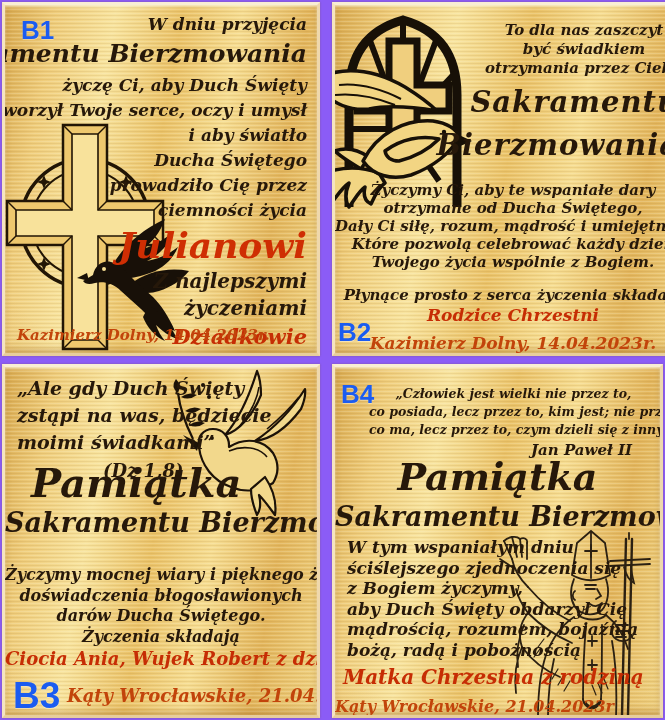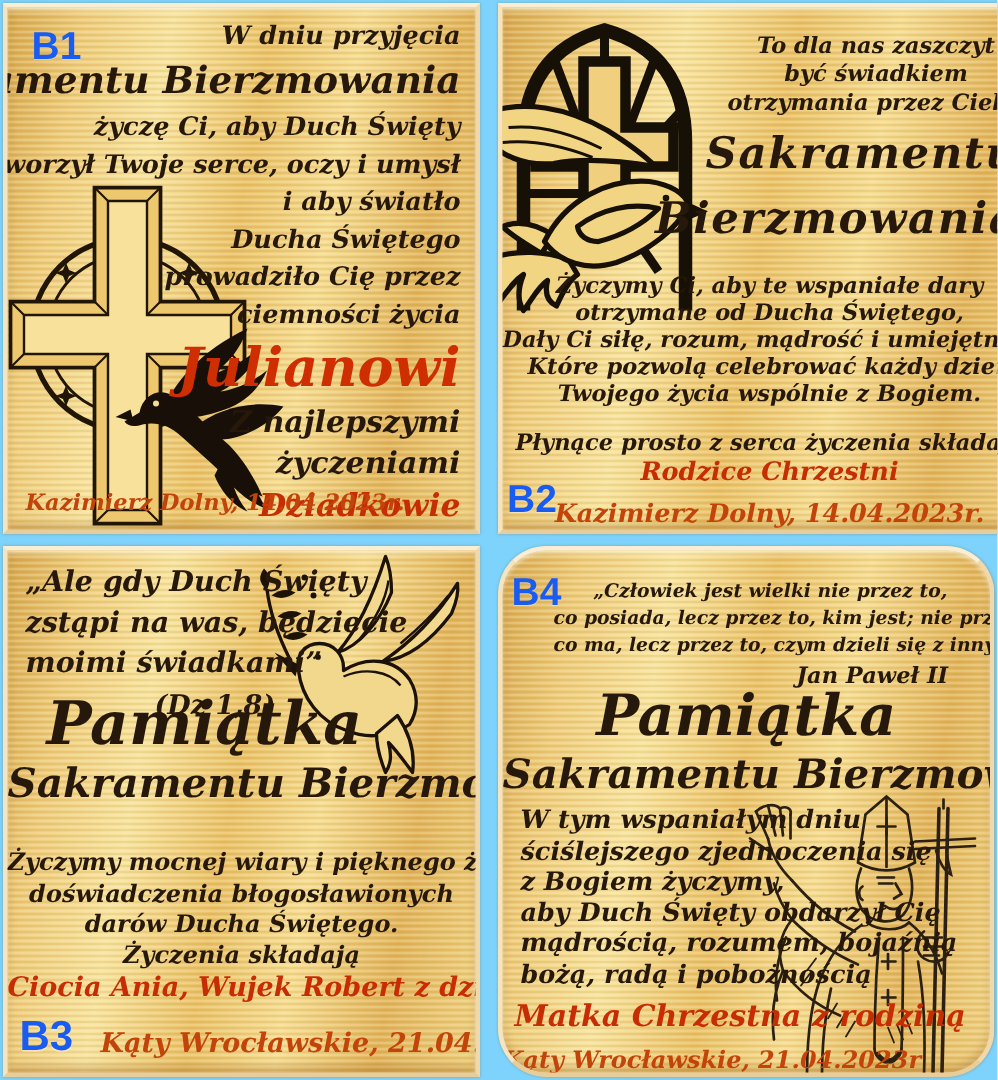--- a/index.html
+++ b/index.html
@@ -1,30 +1,30 @@
 <!DOCTYPE html>
 <html><head>
 <meta charset="utf-8">
 <style>
   html,body{margin:0;padding:0;background:#ffffff;}
-  .canvas{position:relative;width:665px;height:720px;background:#7dd3fc;overflow:hidden;
+  .canvas{position:relative;width:665px;height:720px;background:#8b5cf6;overflow:hidden;
           font-family:"DejaVu Serif",serif;}
   .plaque{position:absolute;box-sizing:border-box;overflow:hidden;
     border:3px solid;border-color:#f9eed4 #efd8ac #e7cd9c #f5e4c0;
     box-shadow:0 0 2px rgba(120,80,20,.35), inset 0 2px 3px rgba(255,255,240,.55), inset 0 -4px 6px rgba(140,80,10,.30);
     background:
       repeating-linear-gradient(180deg, rgba(255,249,222,.20) 0 1px, rgba(0,0,0,0) 1px 2px, rgba(146,94,20,.10) 2px 3px, rgba(0,0,0,0) 3px 4px),
       linear-gradient(100deg,#d8a94f 0%,#efcd7c 14%,#f8e49f 30%,#eac268 48%,#f6dd92 64%,#e2b55c 82%,#f1d586 100%);
     background-color:#e9c370;}
   .plaque::after{content:"";position:absolute;inset:0;z-index:3;pointer-events:none;
     background:radial-gradient(115% 115% at 50% 42%, rgba(0,0,0,0) 55%, rgba(178,104,16,.22) 100%);}
   .p1{left:2px;top:2px;width:318px;height:354px;}
   .p2{left:332px;top:2px;width:362px;height:354px;}
   .p3{left:2px;top:364px;width:318px;height:354px;}
-  .p4{left:332px;top:364px;width:331px;height:354px;border-radius:32px;}
+  .p4{left:332px;top:364px;width:331px;height:354px;}
   .gfx{position:absolute;z-index:1;}
   .txt{font-style:italic;color:#26180a;z-index:2;}
   .badge{position:absolute;z-index:4;font-family:"Liberation Sans",sans-serif;font-weight:700;
          color:#1b5cf0;font-size:26px;letter-spacing:0;text-shadow:0 1px 0 rgba(255,255,255,.35);}
   .red{color:#c62d04;}
   .date{font-style:italic;color:#c2440b;z-index:2;}
   .nw{white-space:nowrap;}
   
   .p1-text{position:absolute;top:8px;right:10px;text-align:right;}
   .p1-header{font-size:17px;line-height:22px;font-weight:600;}
@@ -42,21 +42,21 @@
   .p2-sig{font-size:17px;margin-top:2px;}
   .p2-badge{left:3px;top:312px;}
   .p2-date{position:absolute;left:0;right:0;top:328px;text-align:center;font-size:17px;font-weight:600;}
   
   .p3-quote{position:absolute;left:12px;top:8px;font-size:19px;line-height:27px;font-weight:700;}
   .p3-ref{margin-left:86px;font-size:18px;margin-top:1px;}
   .p3-title1{position:absolute;left:26px;top:92px;font-size:40px;line-height:48px;font-weight:600;}
   .p3-title2{position:absolute;left:0;right:0;top:140px;text-align:center;font-size:27px;font-weight:600;}
   .p3-body{position:absolute;left:0;right:0;top:198px;text-align:center;font-size:16px;line-height:20.5px;font-weight:600;}
   .p3-sig{font-size:18px;margin-top:2px;}
-  .p3-badge{left:8px;top:308px;font-size:28px;}
+  .p3-badge{left:8px;top:308px;font-size:37px;}
   .p3-date{position:absolute;left:62px;top:318px;font-size:18px;font-weight:600;}
   
   .p4-badge{left:6px;top:12px;}
   .p4-quote{position:absolute;left:34px;right:2px;top:18px;text-align:center;font-size:12.5px;line-height:18px;font-weight:600;}
   .p4-author{text-align:right;padding-right:26px;font-size:15px;margin-top:2px;}
   .p4-title1{position:absolute;left:0;right:0;top:86px;text-align:center;font-size:38px;line-height:48px;font-weight:600;}
   .p4-title2{position:absolute;left:0;right:0;top:134px;text-align:center;font-size:27px;font-weight:600;}
   .p4-body{position:absolute;left:12px;top:170px;font-size:17px;line-height:20.5px;font-weight:600;}
   .p4-sig{position:absolute;left:8px;top:298px;font-size:20px;font-weight:600;}
   .p4-date{position:absolute;left:0;right:46px;top:330px;text-align:center;font-size:16px;font-weight:600;}

